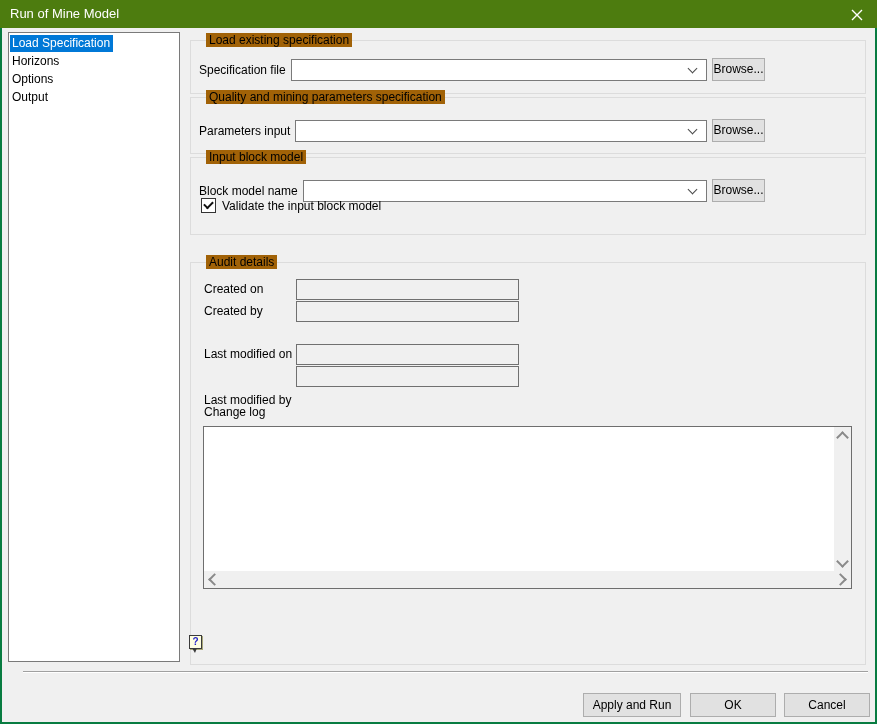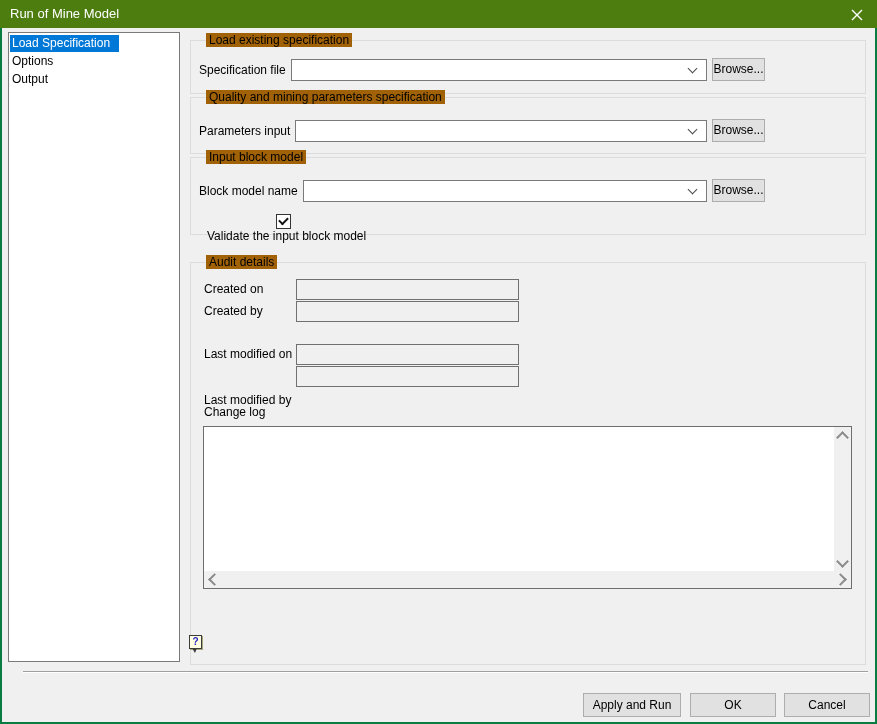--- a/index.html
+++ b/index.html
@@ -21,21 +21,21 @@
   .titlebar .title { position:absolute; left:10px; top:0; line-height:28px; font-size:13px; }
   .titlebar .close { position:absolute; right:12px; top:7px; width:16px; height:16px; cursor:pointer; }
 
   
   .sidebar {
     position:absolute; left:8px; top:32px; width:172px; height:630px;
     background:#fff; border:1px solid #7a7a7a; box-sizing:border-box;
     padding-top:1px; overflow:hidden;
   }
   .side-item { height:18px; line-height:18px; white-space:nowrap; }
-  .side-item span { display:inline-block; padding:0 9px 0 2px; margin-left:1px; line-height:17px; }
+  .side-item span { display:inline-block; padding:0 3px 0 2px; margin-left:1px; line-height:17px; }
   .side-item.selected span { background:#0078d7; color:#fff; }
 
   
   .group {
     position:absolute; left:190px; width:676px; box-sizing:border-box;
     border:1px solid #dcdcdc;
   }
   .group-title {
     position:absolute; top:-8px; left:15px; background:#a16207; padding:0 3px;
     line-height:14px; white-space:nowrap;
@@ -135,20 +135,21 @@
     <span class="title">Run of Mine Model</span>
     <span class="close">
       <svg width="16" height="16" viewBox="0 0 16 16">
           <path d="M3 3 L13 13 M13 3 L3 13" stroke="#ffffff" stroke-width="1.4" fill="none"></path>
         </svg>
     </span>
   </div>
 
   <div class="sidebar">
     <div class="side-item selected"><span>Load Specification</span></div>
+    <div class="side-item"><span>Horizons</span></div>
     <div class="side-item"><span>Options</span></div>
     <div class="side-item"><span>Output</span></div>
   </div>
 
   <div class="group" style="top:40px; height:54px;">
     <span class="group-title">Load existing specification</span>
     <div class="frow" style="top:17px;">
       <span class="flabel">Specification file</span>
       <div class="combo">
         <span class="val"></span>
@@ -173,21 +174,21 @@
   <div class="group" style="top:157px; height:78px;">
     <span class="group-title">Input block model</span>
     <div class="frow" style="top:21px;">
       <span class="flabel">Block model name</span>
       <div class="combo">
         <span class="val"></span>
         <span class="cchev"></span>
       </div>
       <div class="btn-browse">Browse...</div>
     </div>
-    <div class="checkrow" style="top:56px;flex-direction:column;">
+    <div class="checkrow" style="top:40px;">
       <span class="checkbox">
         <span class="checkmark"></span>
       </span>
       <span class="checklabel">Validate the input block model</span>
     </div>
   </div>
 
   <div class="group" style="top:262px; height:403px;">
     <span class="group-title">Audit details</span>
 

